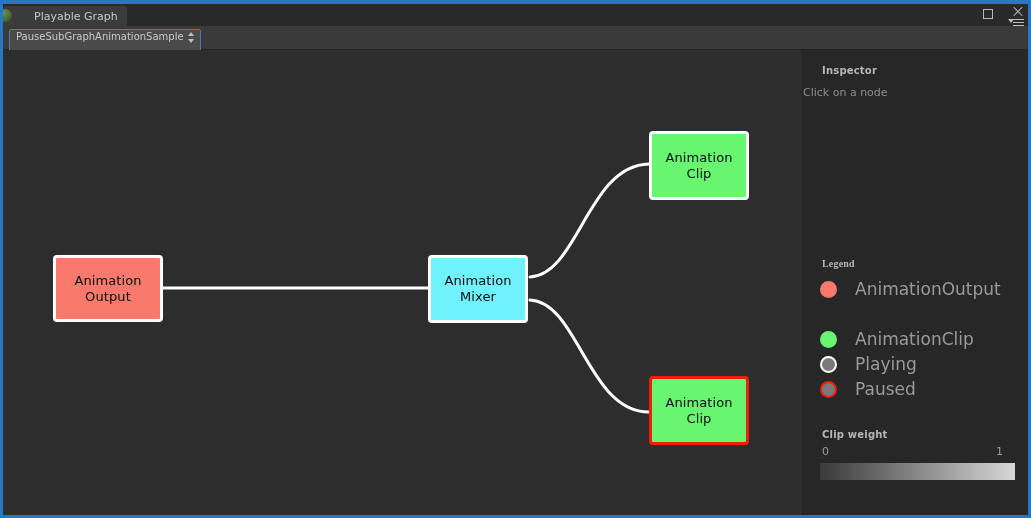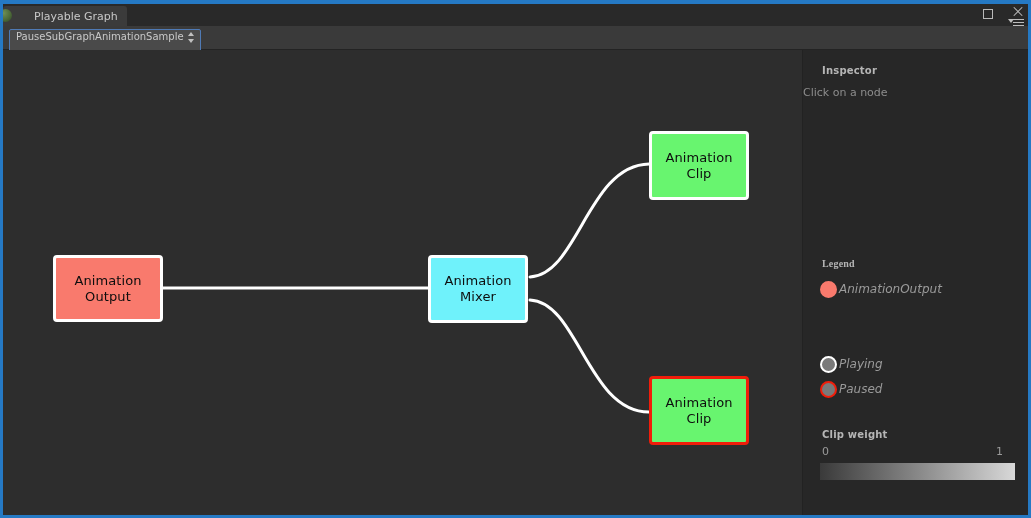--- a/index.html
+++ b/index.html
@@ -226,27 +226,26 @@
   .legend-swatch {
     position: absolute;
     left: 0; top: 0;
     width: 17px;
     height: 17px;
     border-radius: 50%;
     box-sizing: border-box;
   }
   .legend-label {
     position: absolute;
-    left: 19px;
+    left: 35px;
     top: 0px;
     color: #9a9a9a;
-    font-size: 12px;
+    font-size: 17px;
     line-height: 17px;
     white-space: nowrap;
-    font-style: italic;
   }
 
   #edgeweight-heading { left: 19px; top: 379px; }
   #ew-min, #ew-max {
     position: absolute;
     top: 395px;
     color: #9a9a9a;
     font-size: 11px;
   }
   #ew-min { left: 19px; }
@@ -324,20 +323,24 @@
     <div class="panel-heading" id="legend-heading">Legend</div>
 
     <div class="panel-heading" id="edgeweight-heading">Clip weight</div>
     <div id="ew-min">0</div>
     <div id="ew-max">1</div>
     <div id="ew-bar" style="background: linear-gradient(to right, rgb(58, 58, 58) 0%, rgb(139, 139, 139) 52%, rgb(216, 216, 216) 100%);"></div>
   <div class="legend-row" style="top: 231px;">
         <span class="legend-swatch" style="background: rgb(249, 122, 109); border: 2.5px solid rgb(249, 122, 109);"></span>
         <span class="legend-label">AnimationOutput</span>
       </div>
+      <div class="legend-row" style="top: 281px;">
+        <span class="legend-swatch" style="background: rgb(104, 245, 111); border: 2.5px solid rgb(104, 245, 111);"></span>
+        <span class="legend-label">AnimationClip</span>
+      </div>
       <div class="legend-row" style="top: 331px;">
         <span class="legend-swatch" style="background: rgb(122, 122, 122); border: 2.5px solid rgb(240, 29, 10);"></span>
         <span class="legend-label">Paused</span>
       </div>
       <div class="legend-row" style="top: 306px;">
         <span class="legend-swatch" style="background: rgb(122, 122, 122); border: 2.5px solid rgb(255, 255, 255);"></span>
         <span class="legend-label">Playing</span>
       </div>
     </div>
 

